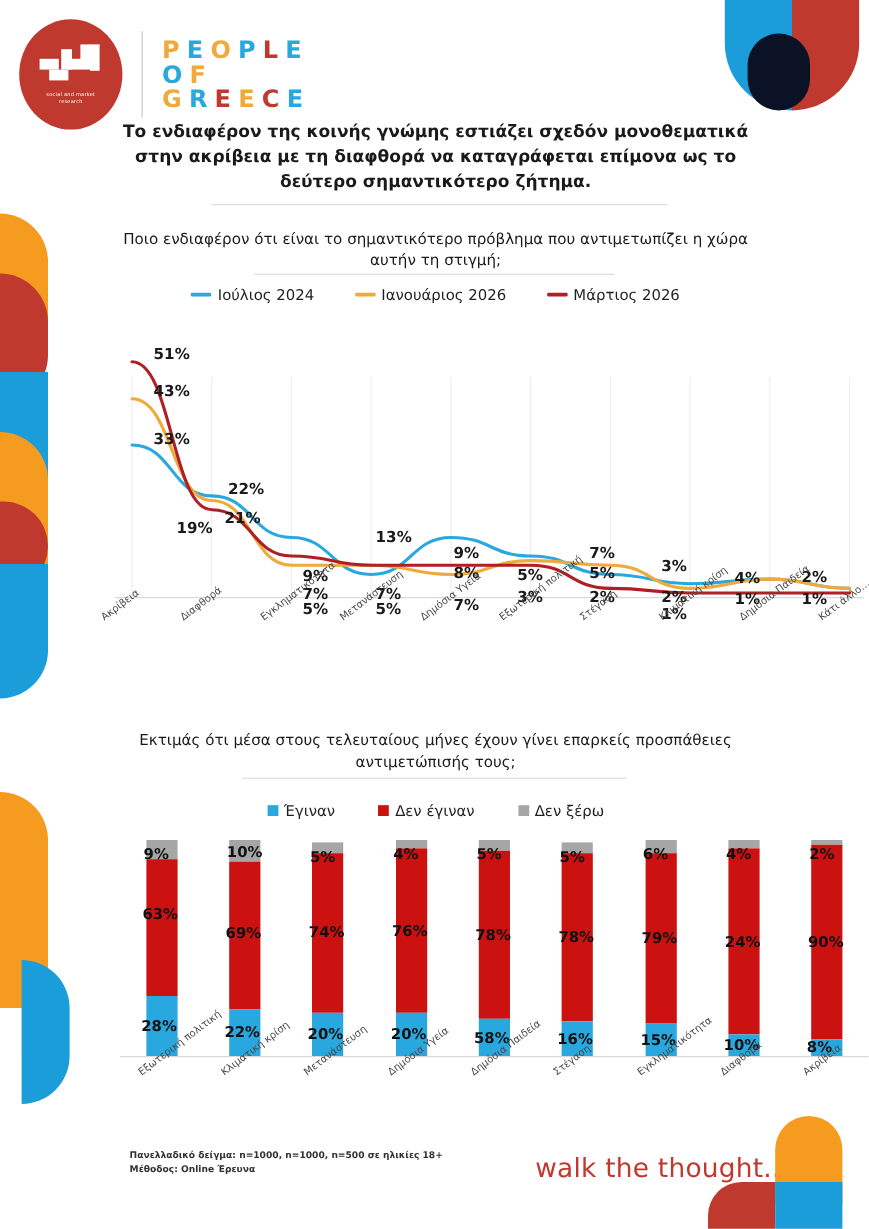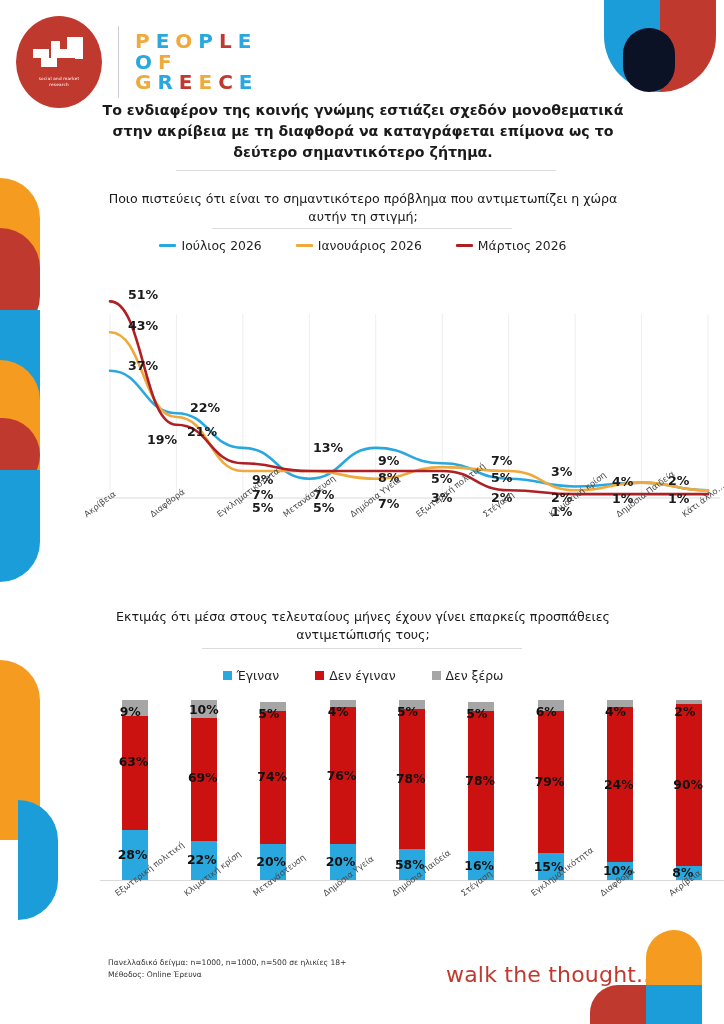--- a/index.html
+++ b/index.html
@@ -62,21 +62,21 @@
   .bars{position:absolute;left:100px;top:700px;width:624px;height:180px;}
   .bcol{position:absolute;bottom:0;width:26px;display:flex;flex-direction:column;justify-content:flex-end;}
   .seg{width:100%;}
   .baxis{position:absolute;left:100px;top:880px;width:624px;height:1px;background:#d9d9d9;}
   .bval{position:absolute;font-size:12.4px;font-weight:700;color:#111;white-space:nowrap;}
   .xlab2{position:absolute;left:100px;top:884px;width:624px;height:70px;}
   .xlab2 span{position:absolute;font-size:8.4px;color:#4a4a4a;white-space:nowrap;
      transform-origin:left top;transform:rotate(-37deg);}
 
   
-  .foot{position:absolute;left:108px;top:957px;font-size:7.6px;line-height:12.4px;color:#333;}
+  .foot{position:absolute;left:108px;top:957px;font-size:7.6px;line-height:12.4px;color:#333;font-weight:bold;}
   .wtt{position:absolute;left:446px;top:962px;font-size:22px;color:#c0392f;font-weight:400;letter-spacing:.2px;}
   .br-or{position:absolute;left:646px;top:930px;width:56px;height:74px;background:#f59c20;
          border-top-left-radius:28px;border-top-right-radius:28px;}
   .br-rd{position:absolute;left:590px;top:985px;width:56px;height:40px;background:#c0392f;
          border-top-left-radius:28px;}
   .br-bl{position:absolute;left:646px;top:985px;width:56px;height:40px;background:#1b9dd9;}
 </style>
 </head>
 <body>
 
@@ -122,27 +122,27 @@
     </div>
     <div>
       <span style="color:#f0a93b">G</span><span style="color:#29a8df">R</span><span style="color:#c0392f">E</span><span style="color:#f0a93b">E</span><span style="color:#c0392f">C</span><span style="color:#29a8df">E</span>
     </div>
   </div>
 </div>
 
 <div class="headline">Το ενδιαφέρον της κοινής γνώμης εστιάζει σχεδόν μονοθεματικά στην ακρίβεια με τη διαφθορά να καταγράφεται επίμονα ως το δεύτερο σημαντικότερο ζήτημα.</div>
 <div class="hl-rule"></div>
 
-<div class="q1">Ποιο πιστεύεις ότι είναι το σημαντικότερο πρόβλημα που αντιμετωπίζει η χώρα αυτήν τη στιγμή;</div>
+<div class="q1">Ποιο ενδιαφέρον ότι είναι το σημαντικότερο πρόβλημα που αντιμετωπίζει η χώρα αυτήν τη στιγμή;</div>
 <div class="q1-rule"></div>
 
 <div class="legend1">
   <div class="li">
     <span class="swatch" style="background:#29a8df"></span>
-    <span>Ιούλιος 2026</span>
+    <span>Ιούλιος 2024</span>
   </div>
   <div class="li">
     <span class="swatch" style="background:#f0a93b"></span>
     <span>Ιανουάριος 2026</span>
   </div>
   <div class="li">
     <span class="swatch" style="background:#b01f24"></span>
     <span>Μάρτιος 2026</span>
   </div>
 </div>
@@ -165,21 +165,21 @@
     <g id="l1-paths">
         <path d="M 50 102.8 C 83.22222222222223 102.8, 83.22222222222223 145.2, 116.44444444444444 145.2 C 149.66666666666666 145.2, 149.66666666666666 179.89090909090908, 182.88888888888889 179.89090909090908 C 216.11111111111111 179.89090909090908, 216.11111111111111 210.72727272727272, 249.33333333333334 210.72727272727272 C 282.55555555555554 210.72727272727272, 282.55555555555554 179.89090909090908, 315.77777777777777 179.89090909090908 C 349 179.89090909090908, 349 195.3090909090909, 382.22222222222223 195.3090909090909 C 415.44444444444446 195.3090909090909, 415.44444444444446 210.72727272727272, 448.6666666666667 210.72727272727272 C 481.8888888888889 210.72727272727272, 481.8888888888889 218.43636363636364, 515.1111111111111 218.43636363636364 C 548.3333333333333 218.43636363636364, 548.3333333333333 214.5818181818182, 581.5555555555555 214.5818181818182 C 614.7777777777778 214.5818181818182, 614.7777777777778 222.29090909090908, 648 222.29090909090908" fill="none" stroke="#29a8df" stroke-width="2.6" stroke-linecap="round" stroke-linejoin="round"></path>
         <path d="M 50 64.25454545454545 C 83.22222222222223 64.25454545454545, 83.22222222222223 149.05454545454546, 116.44444444444444 149.05454545454546 C 149.66666666666666 149.05454545454546, 149.66666666666666 203.01818181818183, 182.88888888888889 203.01818181818183 C 216.11111111111111 203.01818181818183, 216.11111111111111 203.01818181818183, 249.33333333333334 203.01818181818183 C 282.55555555555554 203.01818181818183, 282.55555555555554 210.72727272727272, 315.77777777777777 210.72727272727272 C 349 210.72727272727272, 349 199.16363636363636, 382.22222222222223 199.16363636363636 C 415.44444444444446 199.16363636363636, 415.44444444444446 203.01818181818183, 448.6666666666667 203.01818181818183 C 481.8888888888889 203.01818181818183, 481.8888888888889 222.29090909090908, 515.1111111111111 222.29090909090908 C 548.3333333333333 222.29090909090908, 548.3333333333333 214.5818181818182, 581.5555555555555 214.5818181818182 C 614.7777777777778 214.5818181818182, 614.7777777777778 222.29090909090908, 648 222.29090909090908" fill="none" stroke="#f0a93b" stroke-width="2.6" stroke-linecap="round" stroke-linejoin="round"></path>
         <path d="M 50 33.41818181818181 C 83.22222222222223 33.41818181818181, 83.22222222222223 156.76363636363635, 116.44444444444444 156.76363636363635 C 149.66666666666666 156.76363636363635, 149.66666666666666 195.3090909090909, 182.88888888888889 195.3090909090909 C 216.11111111111111 195.3090909090909, 216.11111111111111 203.01818181818183, 249.33333333333334 203.01818181818183 C 282.55555555555554 203.01818181818183, 282.55555555555554 203.01818181818183, 315.77777777777777 203.01818181818183 C 349 203.01818181818183, 349 203.01818181818183, 382.22222222222223 203.01818181818183 C 415.44444444444446 203.01818181818183, 415.44444444444446 222.29090909090908, 448.6666666666667 222.29090909090908 C 481.8888888888889 222.29090909090908, 481.8888888888889 226.14545454545456, 515.1111111111111 226.14545454545456 C 548.3333333333333 226.14545454545456, 548.3333333333333 226.14545454545456, 581.5555555555555 226.14545454545456 C 614.7777777777778 226.14545454545456, 614.7777777777778 226.14545454545456, 648 226.14545454545456" fill="none" stroke="#b01f24" stroke-width="2.6" stroke-linecap="round" stroke-linejoin="round"></path>
       </g>
   </svg>
 </div>
 <div id="dl-layer">
     <div class="dl" style="left: 128px; top: 287px;">51%</div>
     <div class="dl" style="left: 128px; top: 318px;">43%</div>
-    <div class="dl" style="left: 128px; top: 358px;">37%</div>
+    <div class="dl" style="left: 128px; top: 358px;">33%</div>
     <div class="dl" style="left: 190px; top: 400px;">22%</div>
     <div class="dl" style="left: 147px; top: 432px;">19%</div>
     <div class="dl" style="left: 187px; top: 424px;">21%</div>
     <div class="dl" style="left: 252px; top: 472px;">9%</div>
     <div class="dl" style="left: 252px; top: 487px;">7%</div>
     <div class="dl" style="left: 252px; top: 500px;">5%</div>
     <div class="dl" style="left: 313px; top: 440px;">13%</div>
     <div class="dl" style="left: 313px; top: 487px;">7%</div>
     <div class="dl" style="left: 313px; top: 500px;">5%</div>
     <div class="dl" style="left: 378px; top: 453px;">9%</div>

